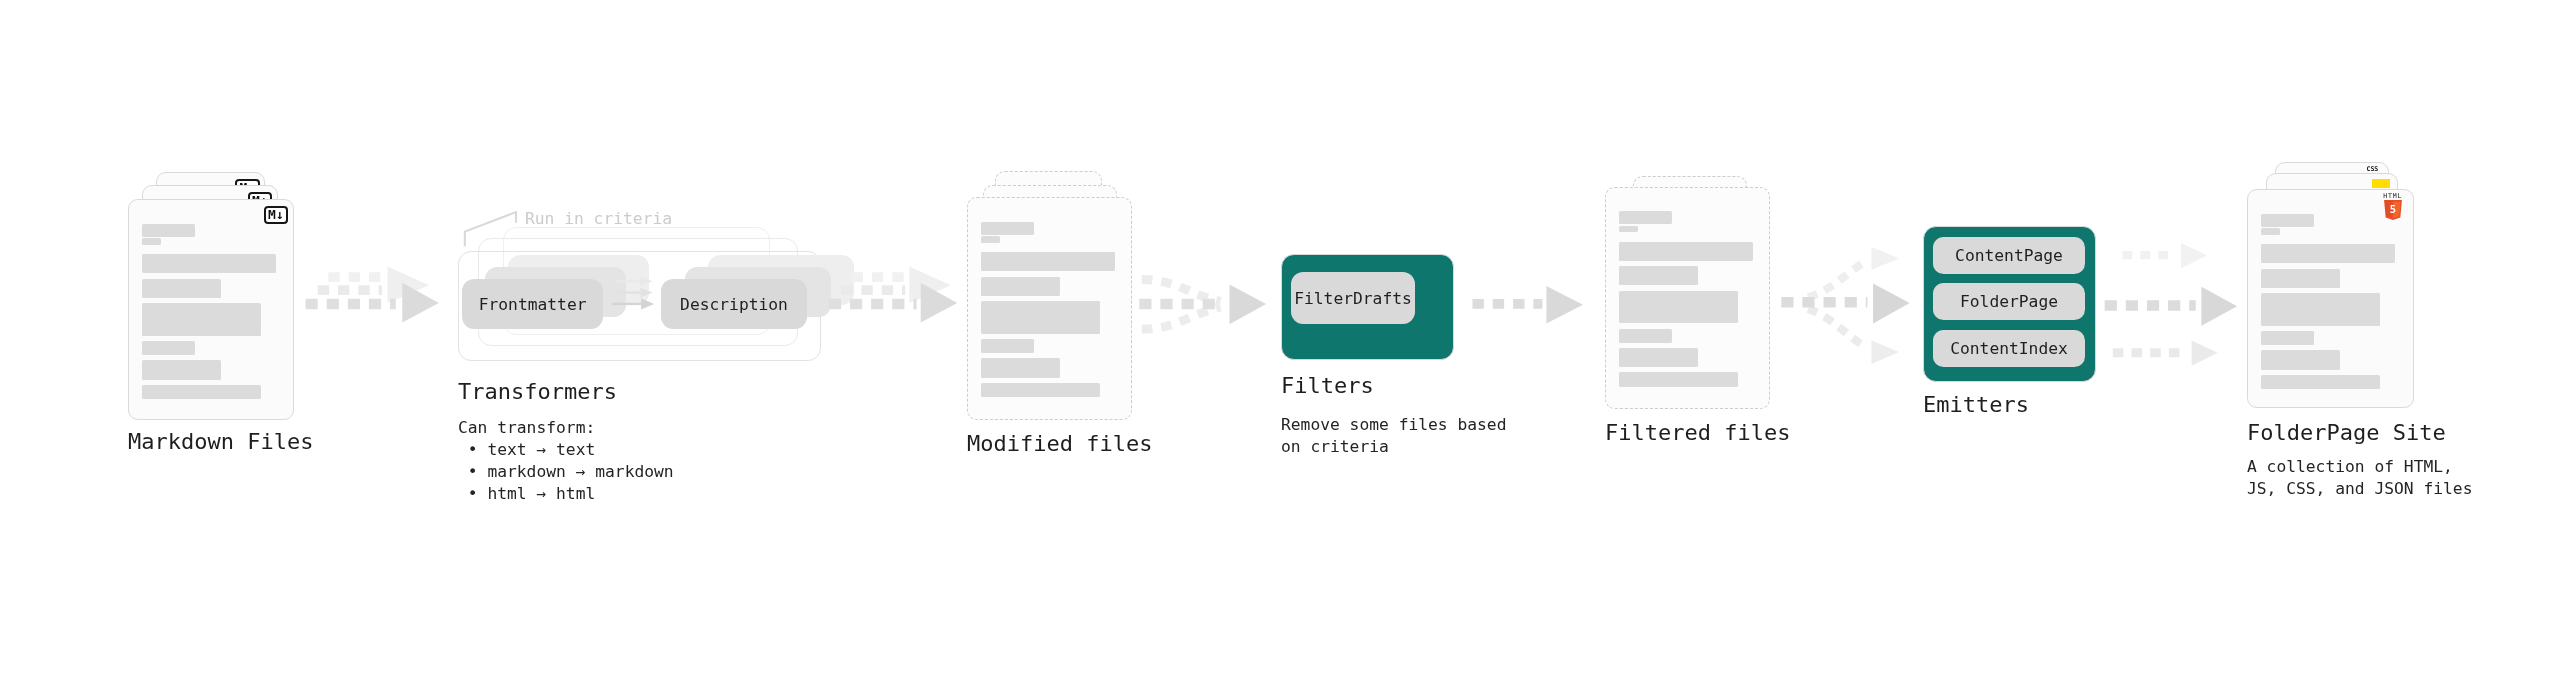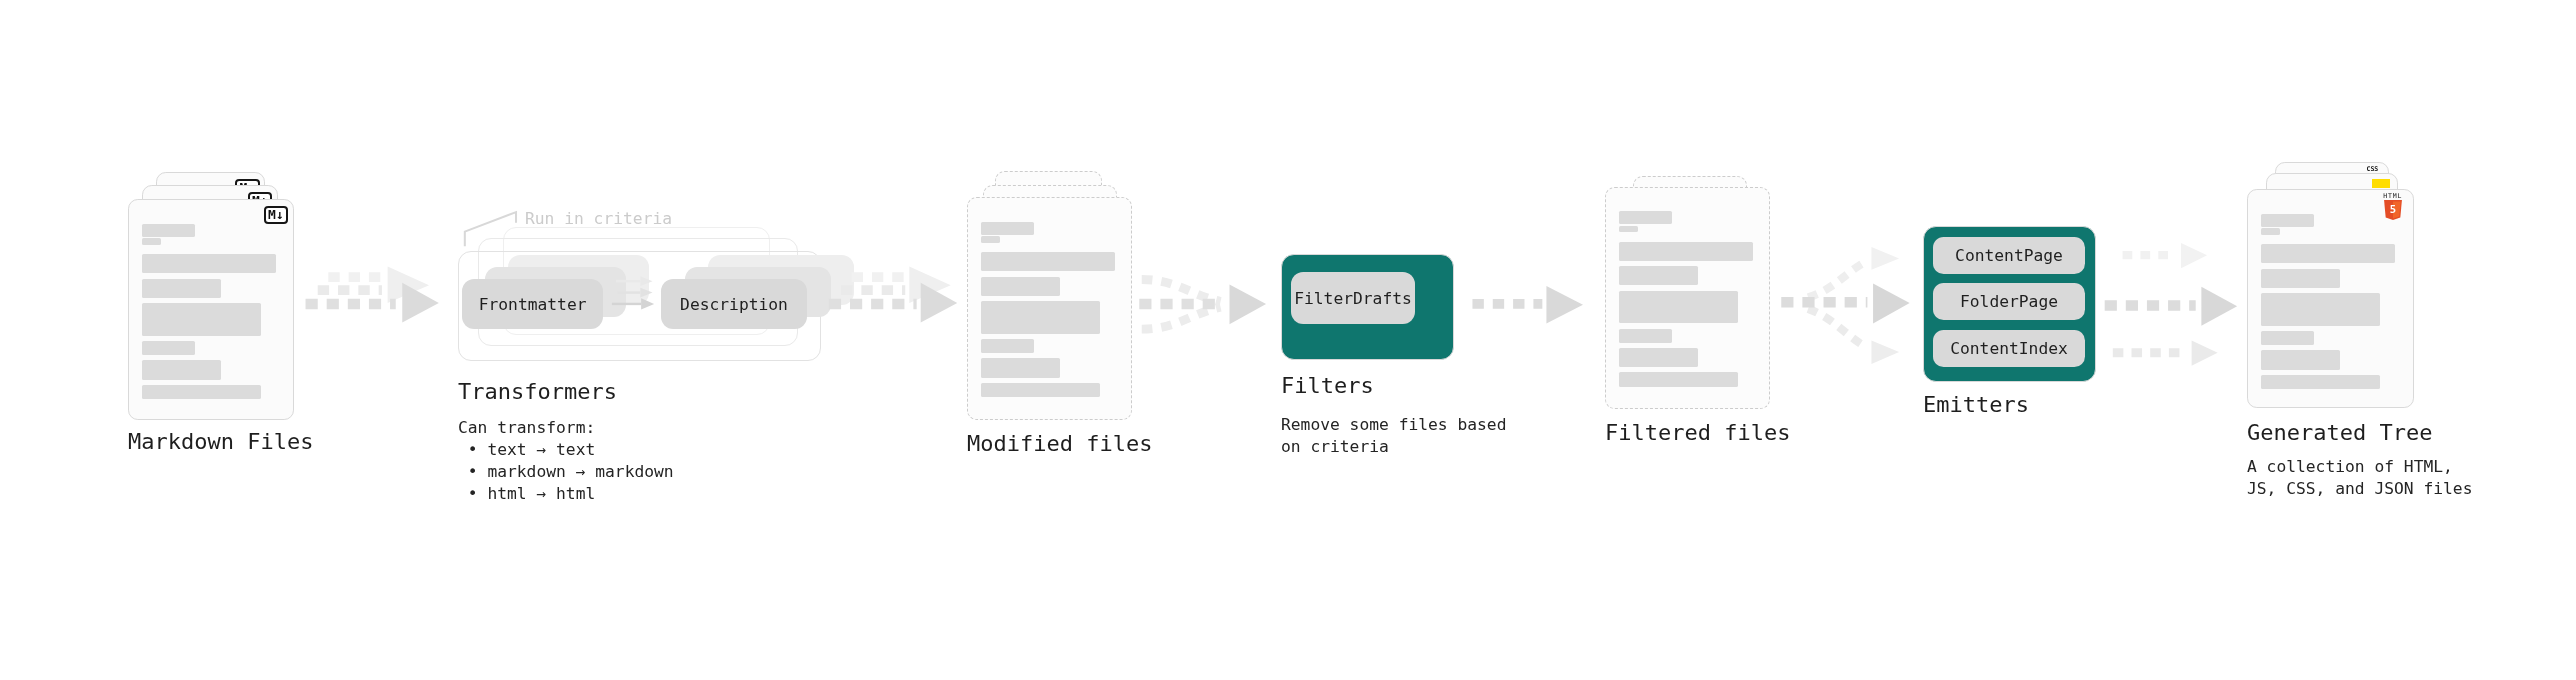--- a/index.html
+++ b/index.html
@@ -161,21 +161,21 @@
       </span>
       <i class="bar b1"></i>
       <i class="bar b2"></i>
       <i class="bar b3"></i>
       <i class="bar b4"></i>
       <i class="bar b5"></i>
       <i class="bar b6"></i>
       <i class="bar b7"></i>
       <i class="bar b8"></i>
     </div>
-    <h2 class="stage-title" style="top:259px">Generated Tree</h2>
+    <h2 class="stage-title" style="top:259px">FolderPage Site</h2>
     <p class="stage-desc" style="top:294px">A collection of HTML,
 JS, CSS, and JSON files</p>
   </section>
 
   <svg class="arrows" width="2576" height="681" viewBox="0 0 3170 838">
 
     <g>
       <polyline points="572,303 572,285 635,261 635,274" fill="none" stroke="#d8d8d8" stroke-width="2.5"></polyline>
     </g>
 

